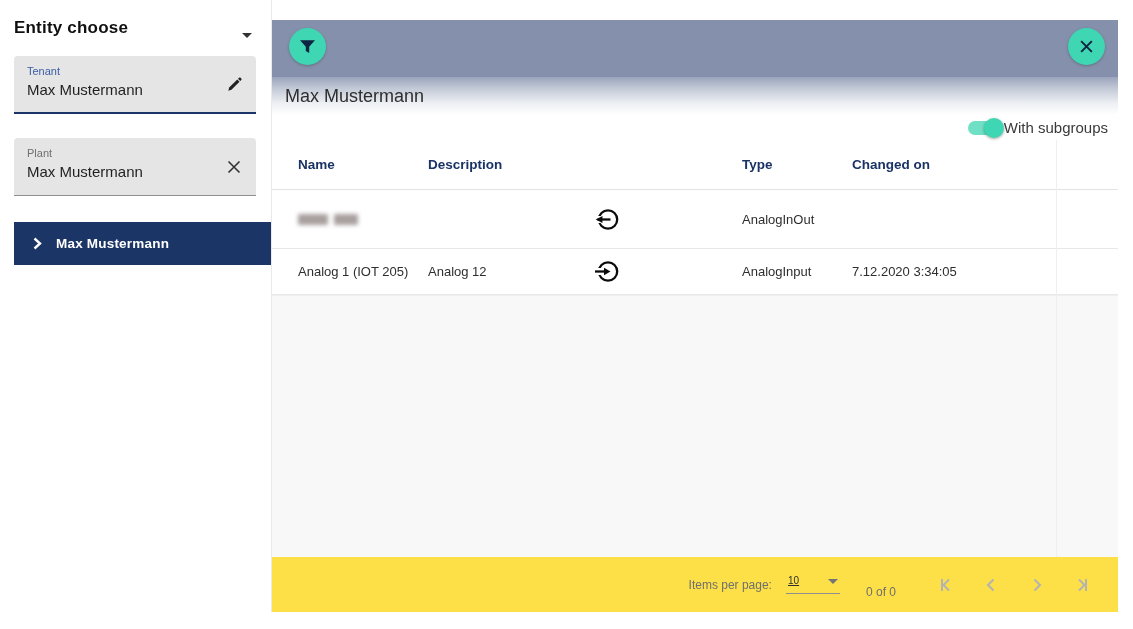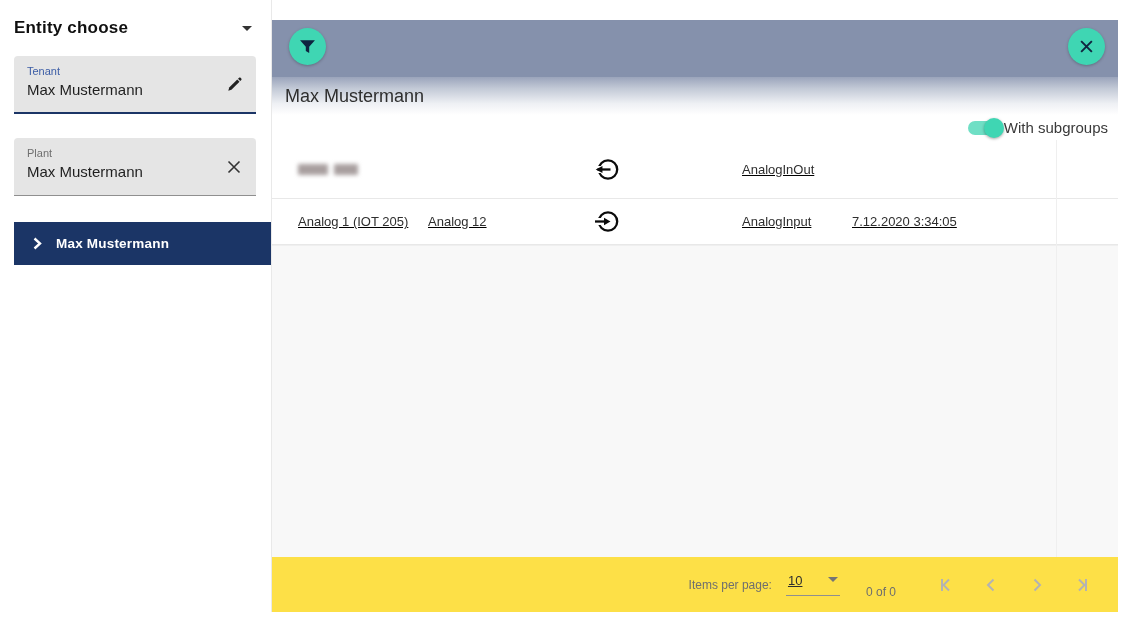--- a/index.html
+++ b/index.html
@@ -2,21 +2,21 @@
 <html><head>
 <meta charset="utf-8">
 <style>
   * { margin:0; padding:0; box-sizing:border-box; }
   html,body { width:1133px; height:629px; background:#fff;
     font-family:"Liberation Sans", sans-serif; position:relative; overflow:hidden; }
 
   
   .sidebar { position:absolute; left:0; top:0; width:272px; height:629px; background:#fff; }
   .sb-title-row { position:absolute; left:14px; top:18px; width:238px;
-    display:flex; justify-content:space-between; align-items:center; }
+    display:flex; justify-content:space-between; align-items:flex-end; }
   .sb-title { font-size:17px; font-weight:bold; color:#101010; letter-spacing:.2px; }
   .caret-down { width:0; height:0; border-left:5px solid transparent;
     border-right:5px solid transparent; border-top:5px solid #333; }
 
   .field { position:absolute; left:14px; width:242px; height:58px; background:#e5e5e5;
     border-radius:4px 4px 0 0; padding:9px 40px 0 13px; }
   .field-tenant { top:56px; border-bottom:2px solid #1b3566; }
   .field-plant  { top:138px; border-bottom:1px solid #8f8f8f; }
   .field-label { font-size:11px; color:#3c5da6; }
   .field-label.gray { color:#6f6f6f; }
@@ -52,39 +52,39 @@
   .toggle-track { position:absolute; left:1px; top:3px; width:33px; height:14px;
     border-radius:7px; background:#6fdfc5; }
   .toggle-knob { position:absolute; right:0; top:0; width:20px; height:20px; border-radius:50%;
     background:#3fd6b3; box-shadow:0 1px 3px rgba(0,0,0,.35); }
   .toggle-label { font-size:15px; color:#3a3a3a; }
 
   .tgrid { display:grid; grid-template-columns:130px 165px 60px 89px 110px 1fr;
     padding-left:26px; align-items:center; }
   .thead { height:50px; flex:none; border-bottom:1px solid #e3e3e3; }
   .th { font-size:13.5px; font-weight:bold; color:#1a3366; }
-  .row { flex:none; border-bottom:1px solid #e8e8e8; cursor:pointer;text-decoration:underline; }
+  .row { flex:none; border-bottom:1px solid #e8e8e8; cursor:pointer; }
   .row-1 { height:59px; } .row-2 { height:46px; }
   .cell { font-size:13px; color:#2e2e2e; white-space:nowrap; }
   .icon-cell { display:flex; align-items:center; }
 
   .redacted { display:flex; gap:6px; filter:blur(2px); }
   .redacted i { display:block; height:11px; border-radius:1px; background:#a89f9f; }
   .redacted i:nth-child(1){ width:30px; } .redacted i:nth-child(2){ width:24px; }
 
   .empty-area { flex:1; background:#f8f8f8; border-top:1px solid #efefef; }
   .scroll-line { position:absolute; left:784px; top:120px; width:1px; height:417px; background:#efefef; }
 
   .paginator { height:55px; flex:none; display:flex; align-items:center;
     justify-content:flex-end; padding-right:24px; gap:26px; background:#fde047; }
   .pg-label { font-size:12px; color:#6e6e6e; }
   .pg-select { display:flex; align-items:flex-start; justify-content:space-between;
     width:54px; padding:0 2px 7px 2px; border-bottom:1px solid #8f8f8f; cursor:pointer;
     margin-left:-12px; }
-  .pg-size { font-size:13px; color:#2e2e2e;text-decoration:underline; }
+  .pg-size { font-size:10px; color:#2e2e2e;text-decoration:underline; }
   .pg-select .caret-down { border-top-color:#757575; margin-top:4px; }
   .pg-range { font-size:12px; color:#6e6e6e; margin-right:12px;margin-top:15px; }
   .pg-nav { display:flex; align-items:center; gap:24px; }
   .pg-btn { width:22px; height:22px; display:flex; align-items:center; justify-content:center; cursor:pointer; }
 </style>
 </head>
 <body>
 
 <div class="sidebar">
   <div class="sb-title-row">
@@ -144,20 +144,26 @@
   </div>
 
   <div class="toggle-row">
     <span class="toggle">
       <span class="toggle-track"></span>
       <span class="toggle-knob"></span>
     </span>
     <span class="toggle-label">With subgroups</span>
   </div>
 
+  <div class="tgrid thead">
+    <span class="th" style="grid-column:1">Name</span>
+    <span class="th" style="grid-column:2">Description</span>
+    <span class="th" style="grid-column:5">Type</span>
+    <span class="th" style="grid-column:6">Changed on</span>
+  </div>
 
   <div class="tgrid row row-1">
     <span class="cell redacted" style="grid-column:1">
         <i></i>
         <i></i>
       </span>
     <span class="cell" style="grid-column:2"></span>
     <span class="icon-cell" style="grid-column:3">
       <svg width="27" height="27" viewBox="0 0 27 27">
         <circle cx="15" cy="13.5" r="9.2" stroke="#0b0b0b" stroke-width="2.3" fill="none"></circle>

